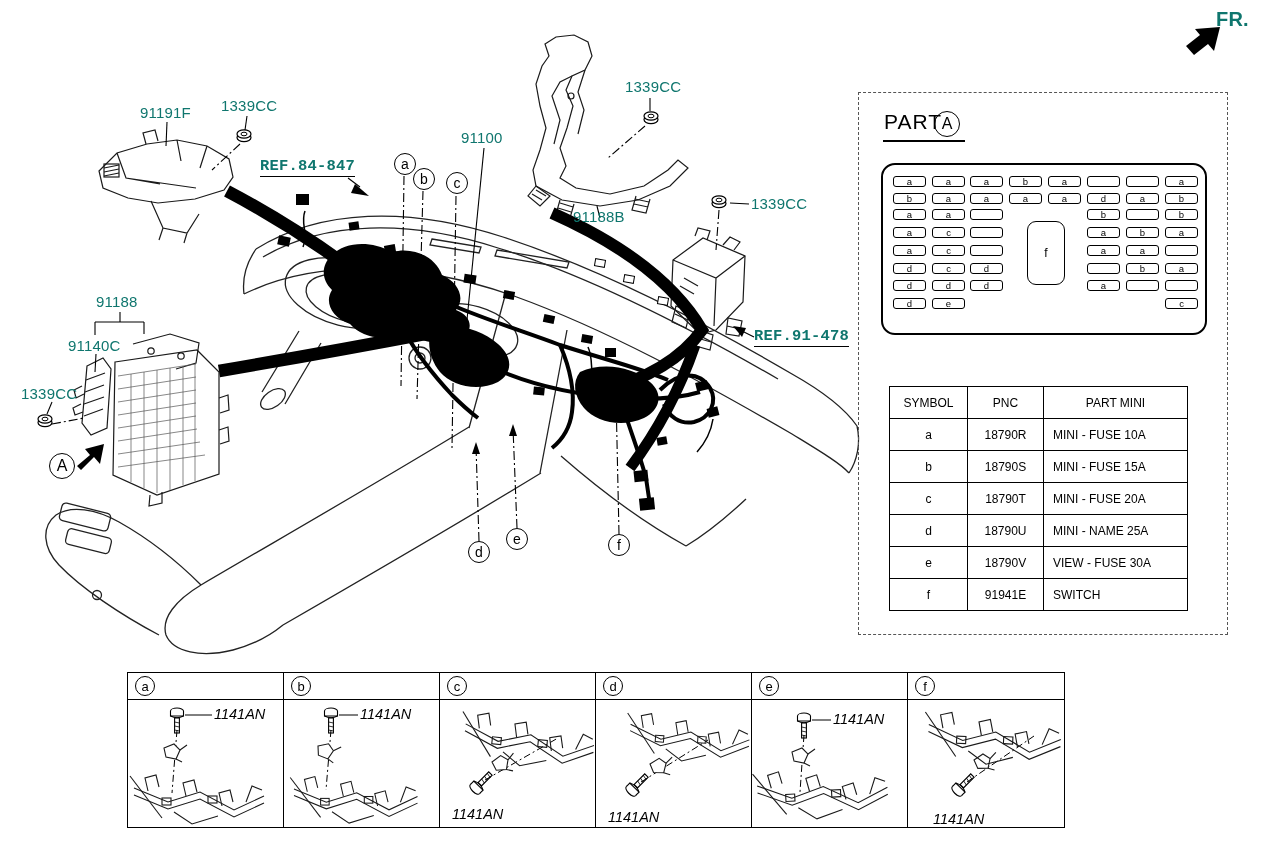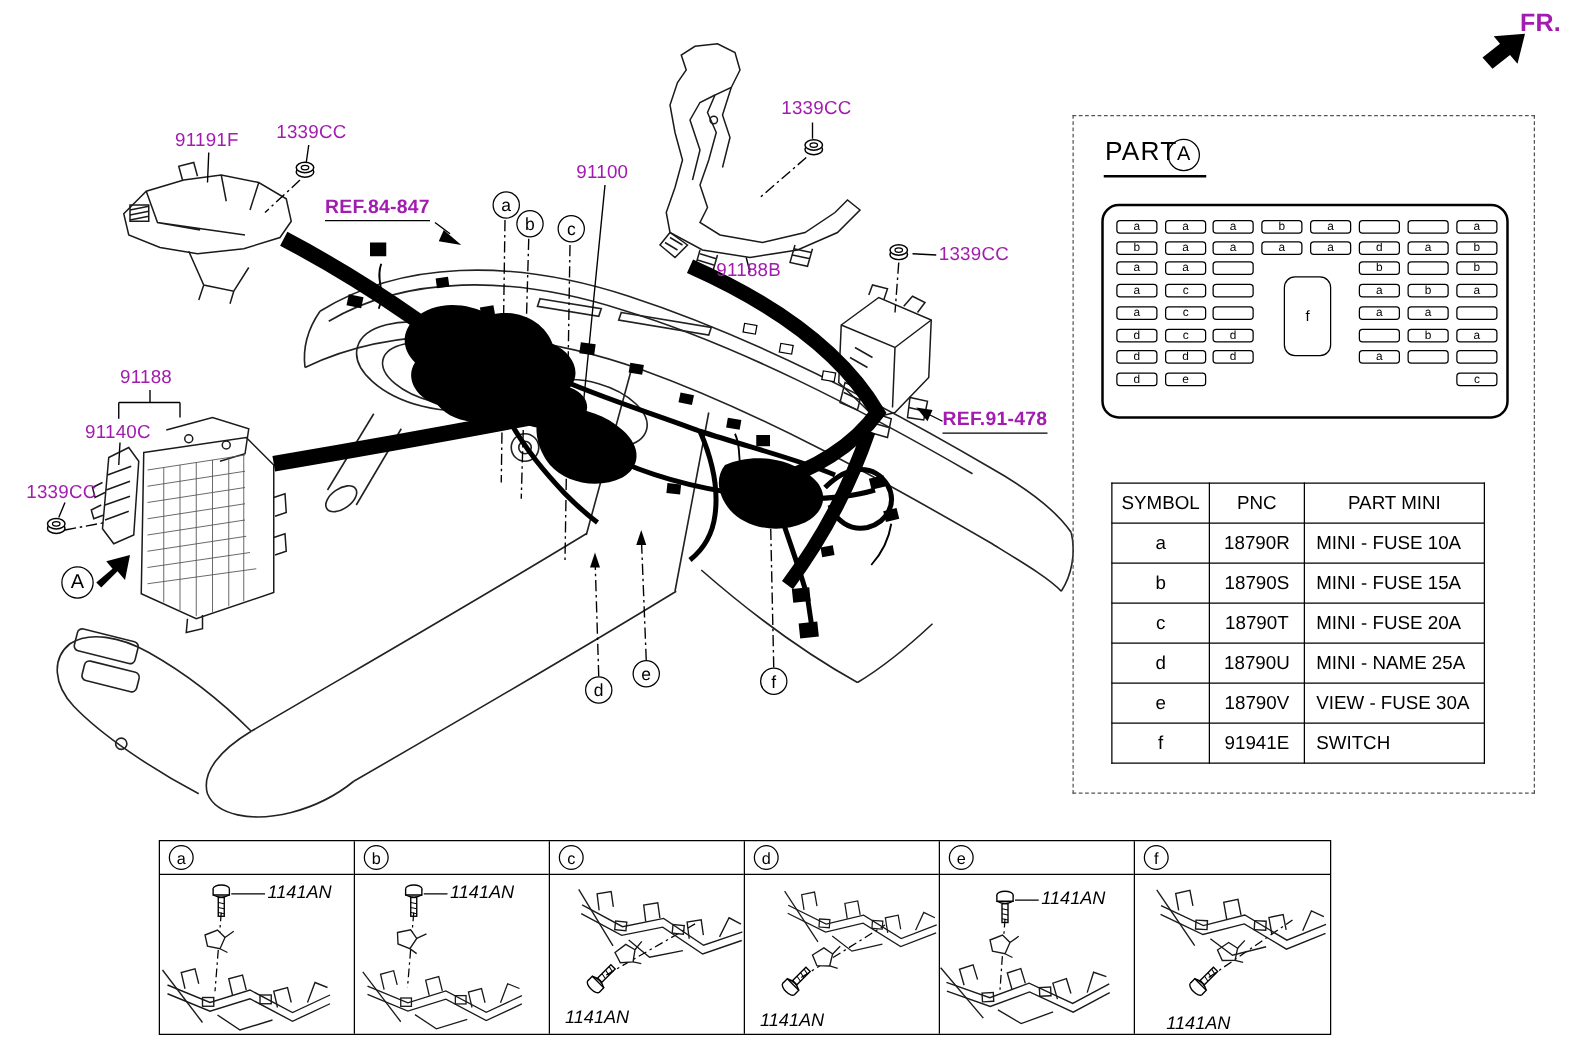--- a/index.html
+++ b/index.html
@@ -1,42 +1,42 @@
 <!DOCTYPE html>
 <html><head>
 <meta charset="utf-8">
 <title>Main Wiring Diagram</title>
 <style>
   html,body{margin:0;padding:0;background:#fff;}
   #root{position:relative;width:1272px;height:848px;background:#fff;overflow:hidden;
         font-family:"Liberation Sans",sans-serif;color:#000;}
   #art{position:absolute;left:0;top:0;}
-  .lbl{position:absolute;font-size:15px;color:#a21caf;white-space:nowrap;letter-spacing:.2px;}
+  .lbl{position:absolute;font-size:15px;color:#0f766e;white-space:nowrap;letter-spacing:.2px;}
   .big{font-size:20px;font-weight:bold;}
-  .ref{font-size:15.5px;font-weight:bold;border-bottom:1.8px solid #000;padding-bottom:1px;}
+  .ref{font-size:15.5px;font-weight:bold;border-bottom:1.8px solid #000;padding-bottom:1px;font-family:Liberation Mono, monospace;}
   .cl{position:absolute;border:1.4px solid #000;border-radius:50%;display:flex;align-items:center;
       justify-content:center;font-size:14px;background:transparent;box-sizing:border-box;}
   .c22{width:22px;height:22px;}
   .c26{width:26px;height:26px;font-size:16px;}
   .c20{width:20px;height:20px;font-size:13px;}
   
   .view-border{position:absolute;left:858px;top:92px;width:370px;height:543px;
                border:1.5px dashed #555;box-sizing:border-box;}
   .view-title{position:absolute;left:884px;top:110px;font-size:21px;letter-spacing:1px;}
   .view-underline{position:absolute;left:883px;top:140px;width:82px;height:2px;background:#000;}
   #fuse-box{position:absolute;left:881px;top:163px;width:326px;height:172px;border:2px solid #000;
             border-radius:14px;box-sizing:border-box;}
   .fuse-cell{position:absolute;width:33px;height:11px;border:1px solid #000;border-radius:3px;
              box-sizing:border-box;font-size:9.5px;line-height:9px;text-align:center;overflow:hidden;}
   #switch-block{position:absolute;left:144px;top:56px;width:38px;height:64px;border:1.2px solid #000;
                 border-radius:9px;box-sizing:border-box;display:flex;align-items:center;
                 justify-content:center;font-size:12px;}
   
   #sym-table{position:absolute;left:889px;top:386px;border-collapse:collapse;table-layout:fixed;
-             width:295px;font-size:15px;}
+             width:295px;font-size:12px;}
   #sym-table th,#sym-table td{border:1.8px solid #000;font-weight:normal;text-align:center;
              height:31px;padding:0;}
   #sym-table td.pn{text-align:left;padding-left:9px;}
   
   #strip{position:absolute;left:127px;top:672px;display:flex;border:1.5px solid #000;}
   .panel{position:relative;width:156px;height:154px;border-right:1.5px solid #000;box-sizing:border-box;}
   .panel:last-child{border-right:none;}
   .panel-head{height:27px;border-bottom:1.5px solid #000;position:relative;box-sizing:border-box;}
   .panel-body{position:relative;height:126px;}
   .fast-lbl{position:absolute;font-size:14.5px;white-space:nowrap;font-style:italic;}

